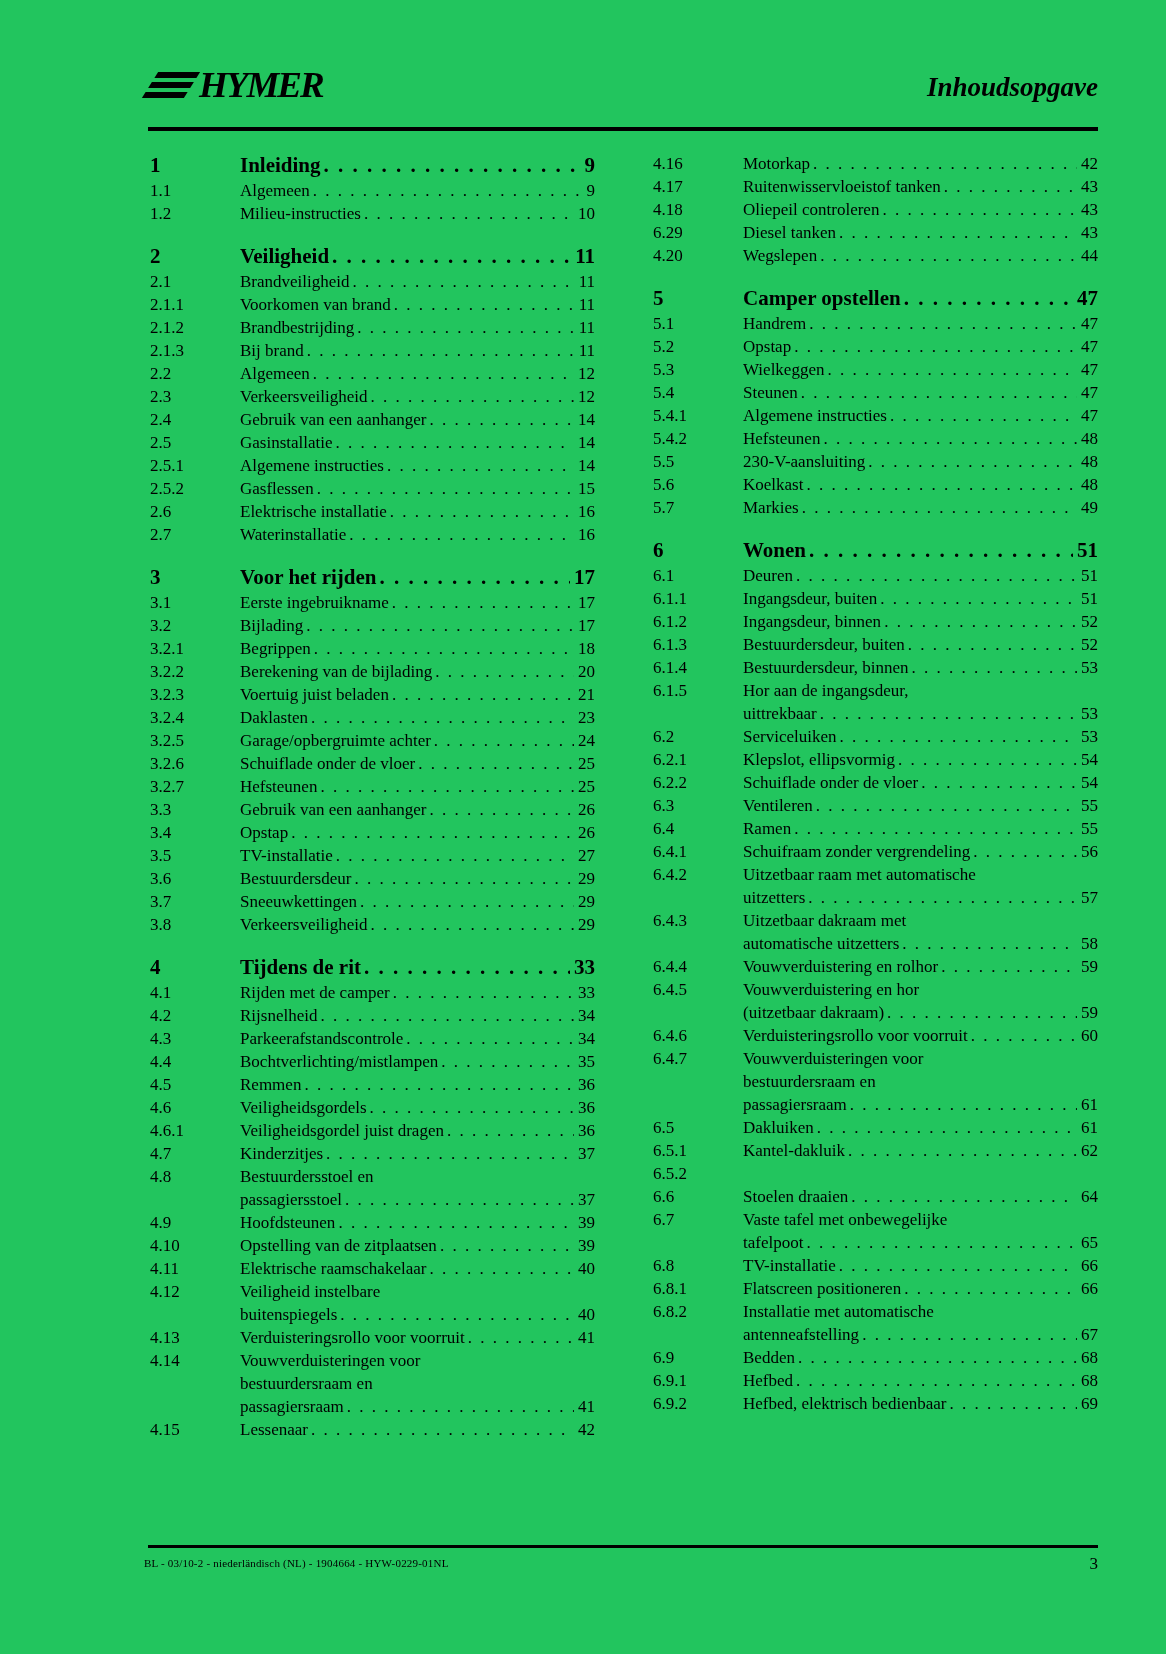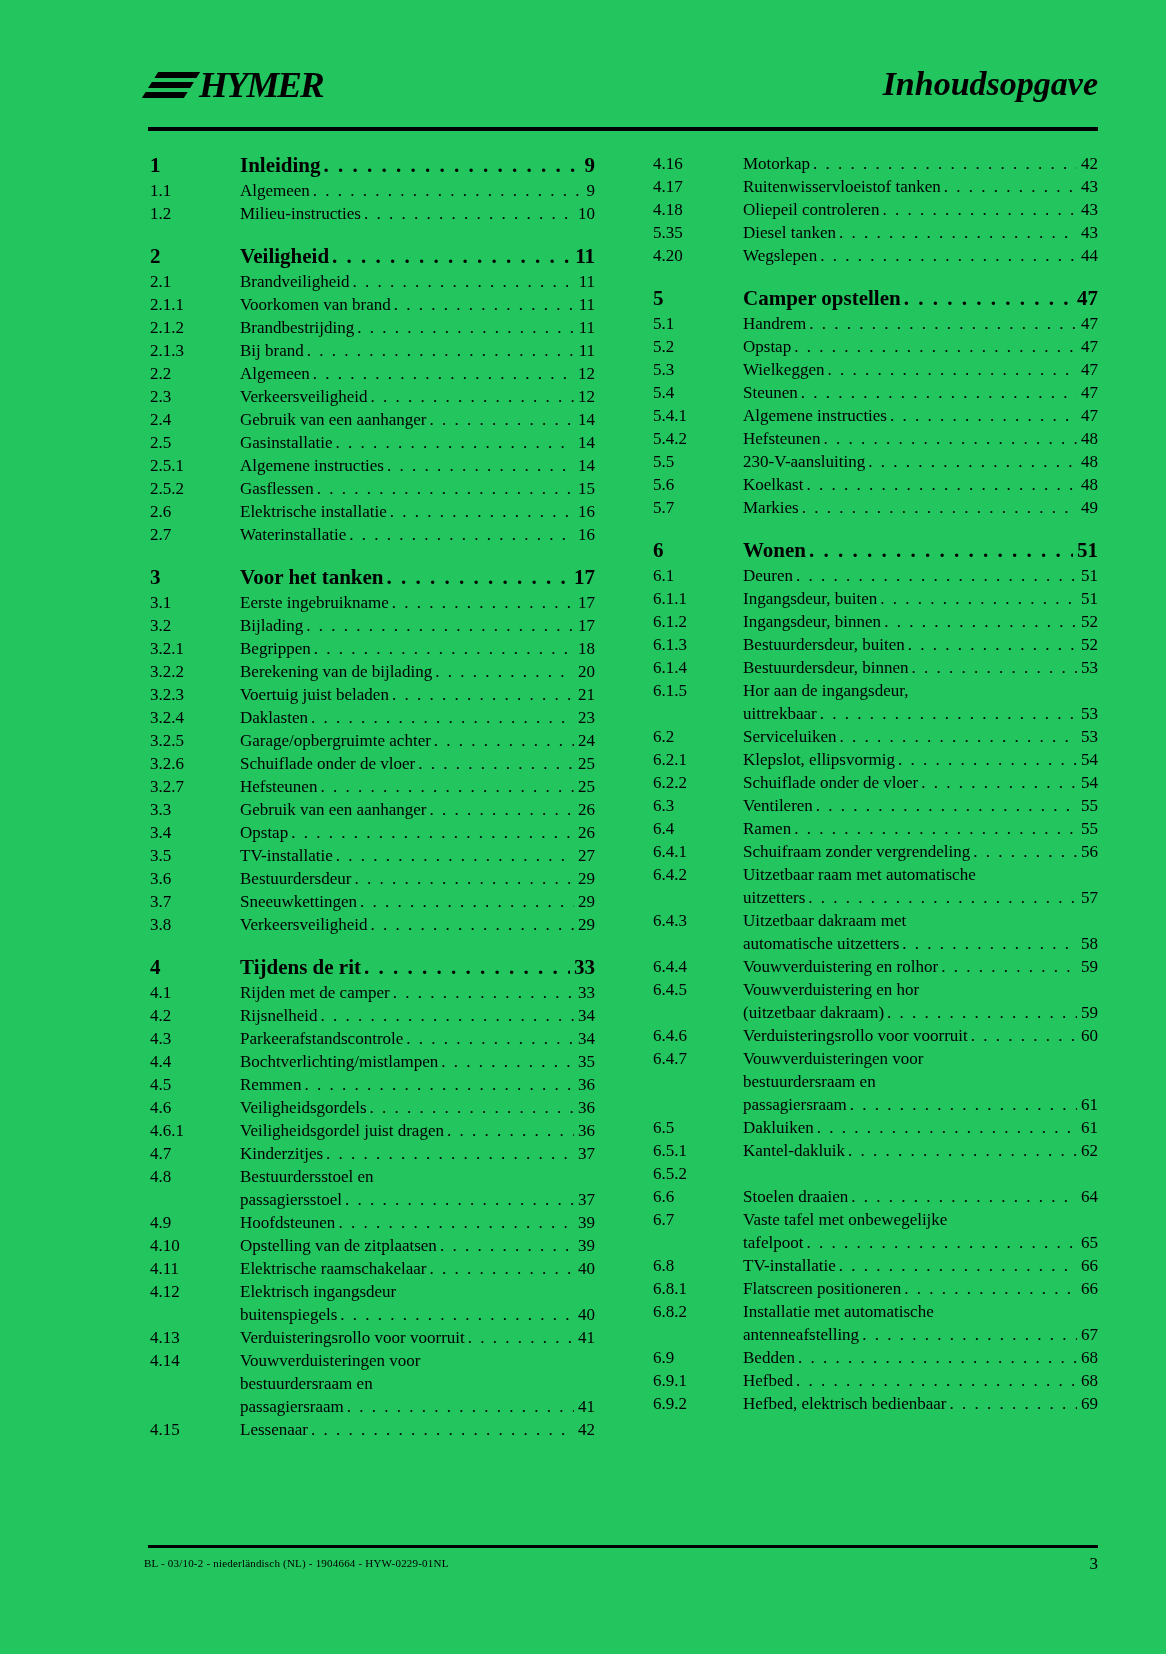--- a/index.html
+++ b/index.html
@@ -29,21 +29,21 @@
   .logo-bars span { display: block; width: 42px; height: 6px; background: #000; }
   .logo-text {
     font-size: 37px;
     font-weight: bold;
     font-style: italic;
     letter-spacing: -2px;
     line-height: 1;
     transform: scaleY(0.96);
   }
   .header-title {
-    font-size: 34px;
+    font-size: 27px;
     font-weight: bold;
     font-style: italic;
     line-height: 1;
     padding-bottom: 2px;
   }
   .header-rule {
     position: absolute;
     top: 127px; left: 148px; right: 68px;
     height: 4px; background: #000;
   }
@@ -283,21 +283,21 @@
                 <span class="toc-page">16</span>
               </div>
             </span>
           </div>
         </div>
         <div class="block">
           <div class="toc-row heading">
             <span class="toc-num">3</span>
             <span class="toc-body">
               <div class="toc-lastline">
-                <span class="toc-title">Voor het tanken</span>
+                <span class="toc-title">Voor het rijden</span>
                 <span class="toc-dots"></span>
                 <span class="toc-page">17</span>
               </div>
             </span>
           </div>
           <div class="toc-row">
             <span class="toc-num">3.1</span>
             <span class="toc-body">
               <div class="toc-lastline">
                 <span class="toc-title">Eerste ingebruikname</span>
@@ -575,21 +575,21 @@
               <div class="toc-lastline">
                 <span class="toc-title">Elektrische raamschakelaar</span>
                 <span class="toc-dots"></span>
                 <span class="toc-page">40</span>
               </div>
             </span>
           </div>
           <div class="toc-row">
             <span class="toc-num">4.12</span>
             <span class="toc-body">
-              <div class="toc-line">Elektrisch ingangsdeur</div>
+              <div class="toc-line">Veiligheid instelbare</div>
               <div class="toc-lastline">
                 <span class="toc-title">buitenspiegels</span>
                 <span class="toc-dots"></span>
                 <span class="toc-page">40</span>
               </div>
             </span>
           </div>
           <div class="toc-row">
             <span class="toc-num">4.13</span>
             <span class="toc-body">
@@ -650,21 +650,21 @@
             <span class="toc-num">4.18</span>
             <span class="toc-body">
               <div class="toc-lastline">
                 <span class="toc-title">Oliepeil controleren</span>
                 <span class="toc-dots"></span>
                 <span class="toc-page">43</span>
               </div>
             </span>
           </div>
           <div class="toc-row">
-            <span class="toc-num">5.35</span>
+            <span class="toc-num">6.29</span>
             <span class="toc-body">
               <div class="toc-lastline">
                 <span class="toc-title">Diesel tanken</span>
                 <span class="toc-dots"></span>
                 <span class="toc-page">43</span>
               </div>
             </span>
           </div>
           <div class="toc-row">
             <span class="toc-num">4.20</span>

